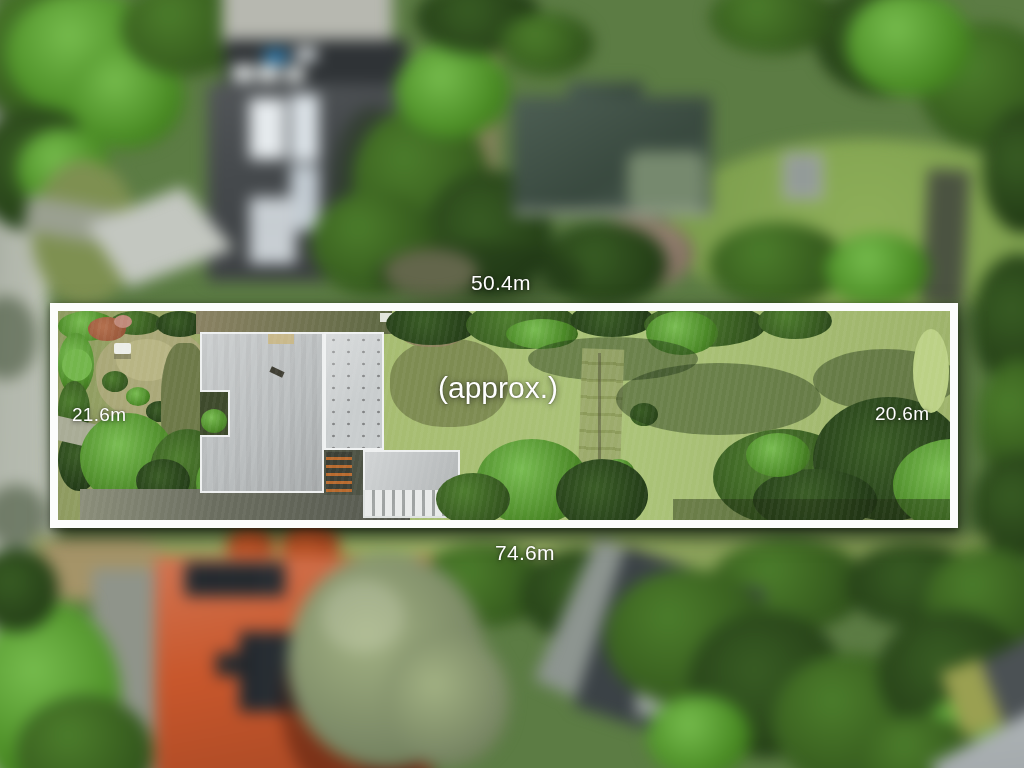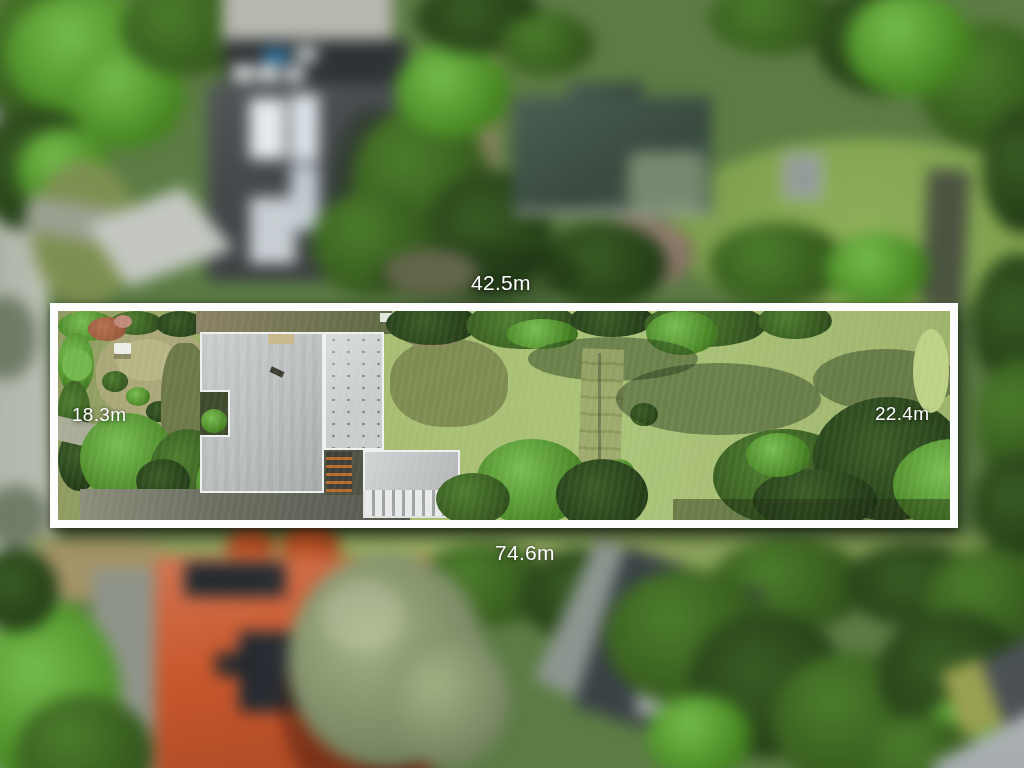--- a/index.html
+++ b/index.html
@@ -242,21 +242,22 @@
       <i class="abs rad t1" style="left:655px;top:118px;width:142px;height:96px"></i>
       <i class="abs rad t3" style="left:755px;top:86px;width:152px;height:124px"></i>
       <i class="abs rad t2" style="left:835px;top:128px;width:122px;height:92px"></i>
       <i class="abs rad t3" style="left:695px;top:158px;width:124px;height:62px"></i>
       <i class="abs rad t2" style="left:688px;top:122px;width:64px;height:44px"></i>
       <i class="abs rad" style="left:855px;top:18px;width:36px;height:84px;background:#bcd186"></i>
       <i class="abs" style="left:615px;top:188px;width:277px;height:21px;background:rgba(30,45,18,.45)"></i>
     </div>
   </div>
 
-  <div class="label" style="left:471px;top:271px">42.5m</div>
+  <div class="label" style="left:471px;top:271px">50.4m</div>
   <div class="label" style="left:495px;top:541px">74.6m</div>
-  <div class="label side" style="left:72px;top:404px">18.3m</div>
-  <div class="label side" style="left:875px;top:403px">22.4m</div>
+  <div class="label side" style="left:72px;top:404px">21.6m</div>
+  <div class="label side" style="left:875px;top:403px">20.6m</div>
 
   <div class="area-label">
+    <div>(approx.)</div>
   </div>
 
 </div>
 
 </body></html>

